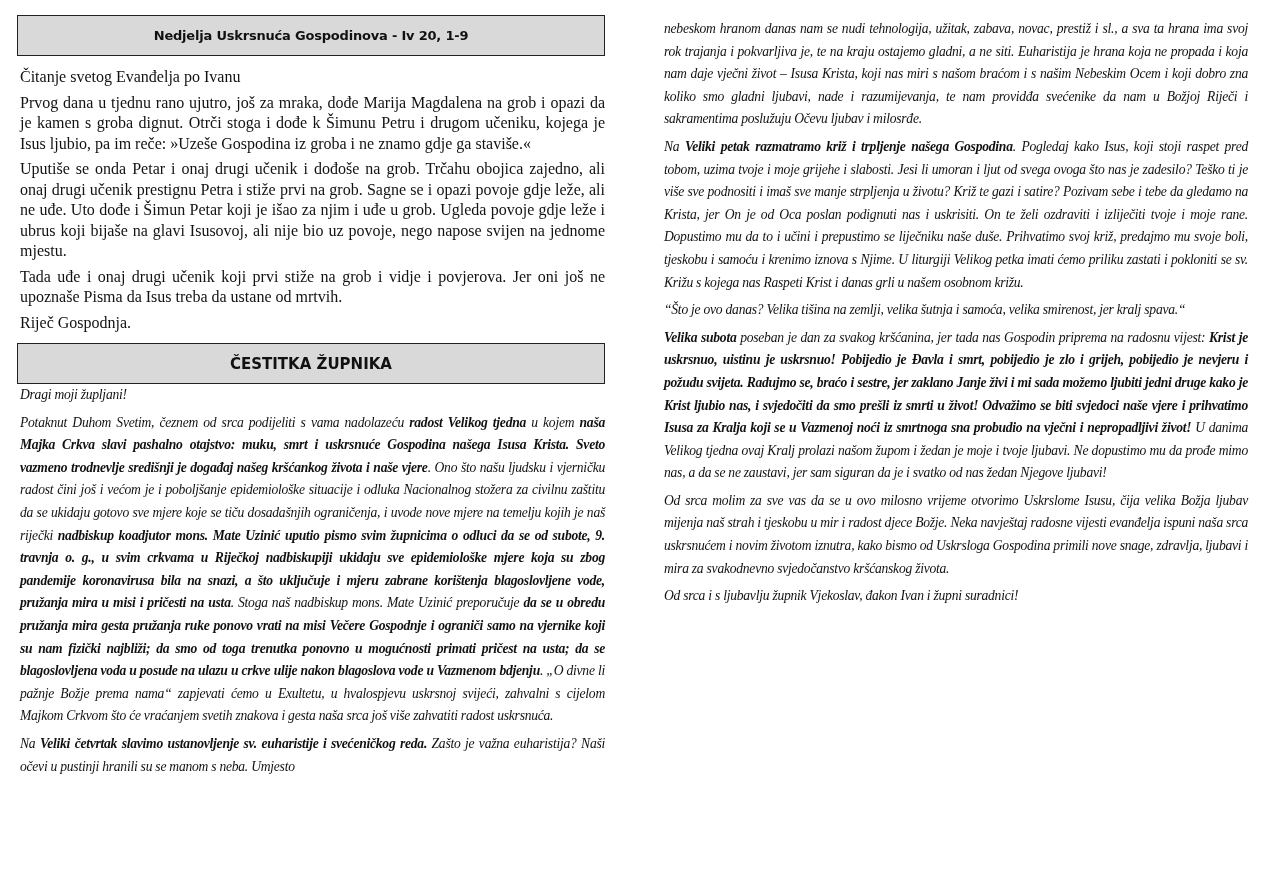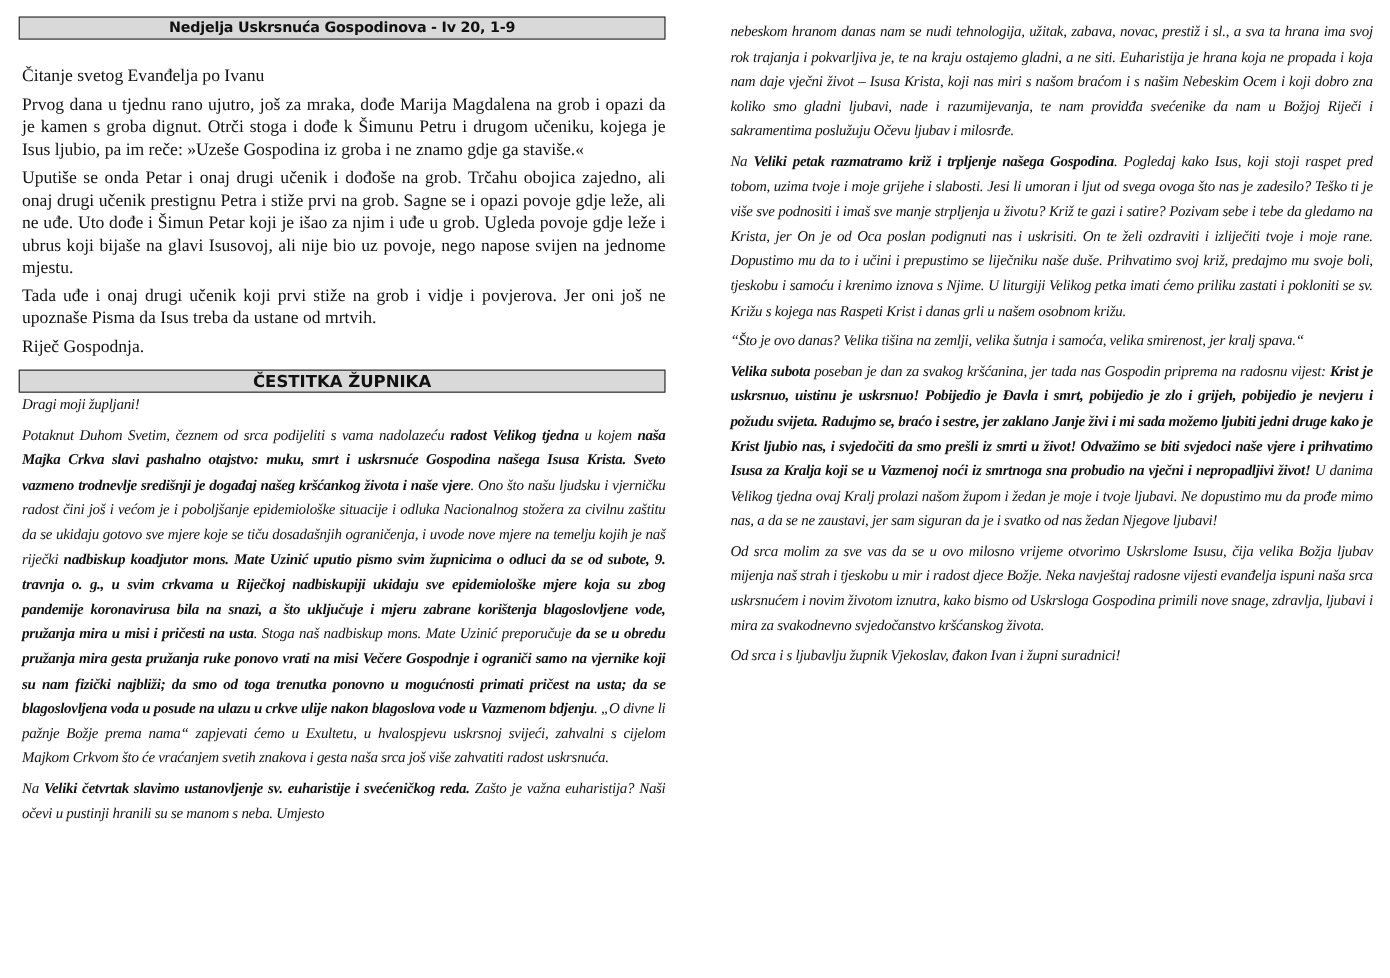--- a/index.html
+++ b/index.html
@@ -1,29 +1,29 @@
 <!DOCTYPE html>
 <html><head>
 <meta charset="utf-8">
 <style>
   html, body { margin: 0; padding: 0; background: #ffffff; }
   body { width: 1264px; height: 889px; position: relative; overflow: hidden; color: #111; }
   .col { position: absolute; top: 0; }
   #left { left: 17px; width: 588px; }
   #right { left: 664px; width: 584px; top: 18px; }
   .hbox {
-    box-sizing: border-box; height: 21px; border: 1.5px solid #222; background: #d9d9d9;
+    box-sizing: border-box; height: 41px; border: 1.5px solid #222; background: #d9d9d9;
     display: flex; align-items: center; justify-content: center;
     font-family: "DejaVu Sans", sans-serif; font-weight: bold; color: #111;
   }
   #hbox1 { margin-top: 15px; font-size: 13px; letter-spacing: -0.2px; }
   #hbox2 { margin-top: 10px; font-size: 15px; }
   .serif { font-family: "Liberation Serif", serif; font-size: 16px; line-height: 20.5px; text-align: justify; }
   .serif p { margin: 0 0 5px 0; padding-left: 3px; }
-  .serif p.first { margin-top: 24px; }
+  .serif p.first { margin-top: 11px; }
   .ital { font-family: Liberation Serif, serif; font-style: italic; font-size: 13.6px; line-height: 22.6px; text-align: justify; letter-spacing: -0.25px; }
   .ital p { margin: 0 0 5px 0; padding-left: 3px; }
   .ital p.first { }
   .ital b { font-weight: bold; }
   #right.ital p { padding-left: 0; }
 </style>
 </head>
 <body>
 
 <div class="col" id="left">

